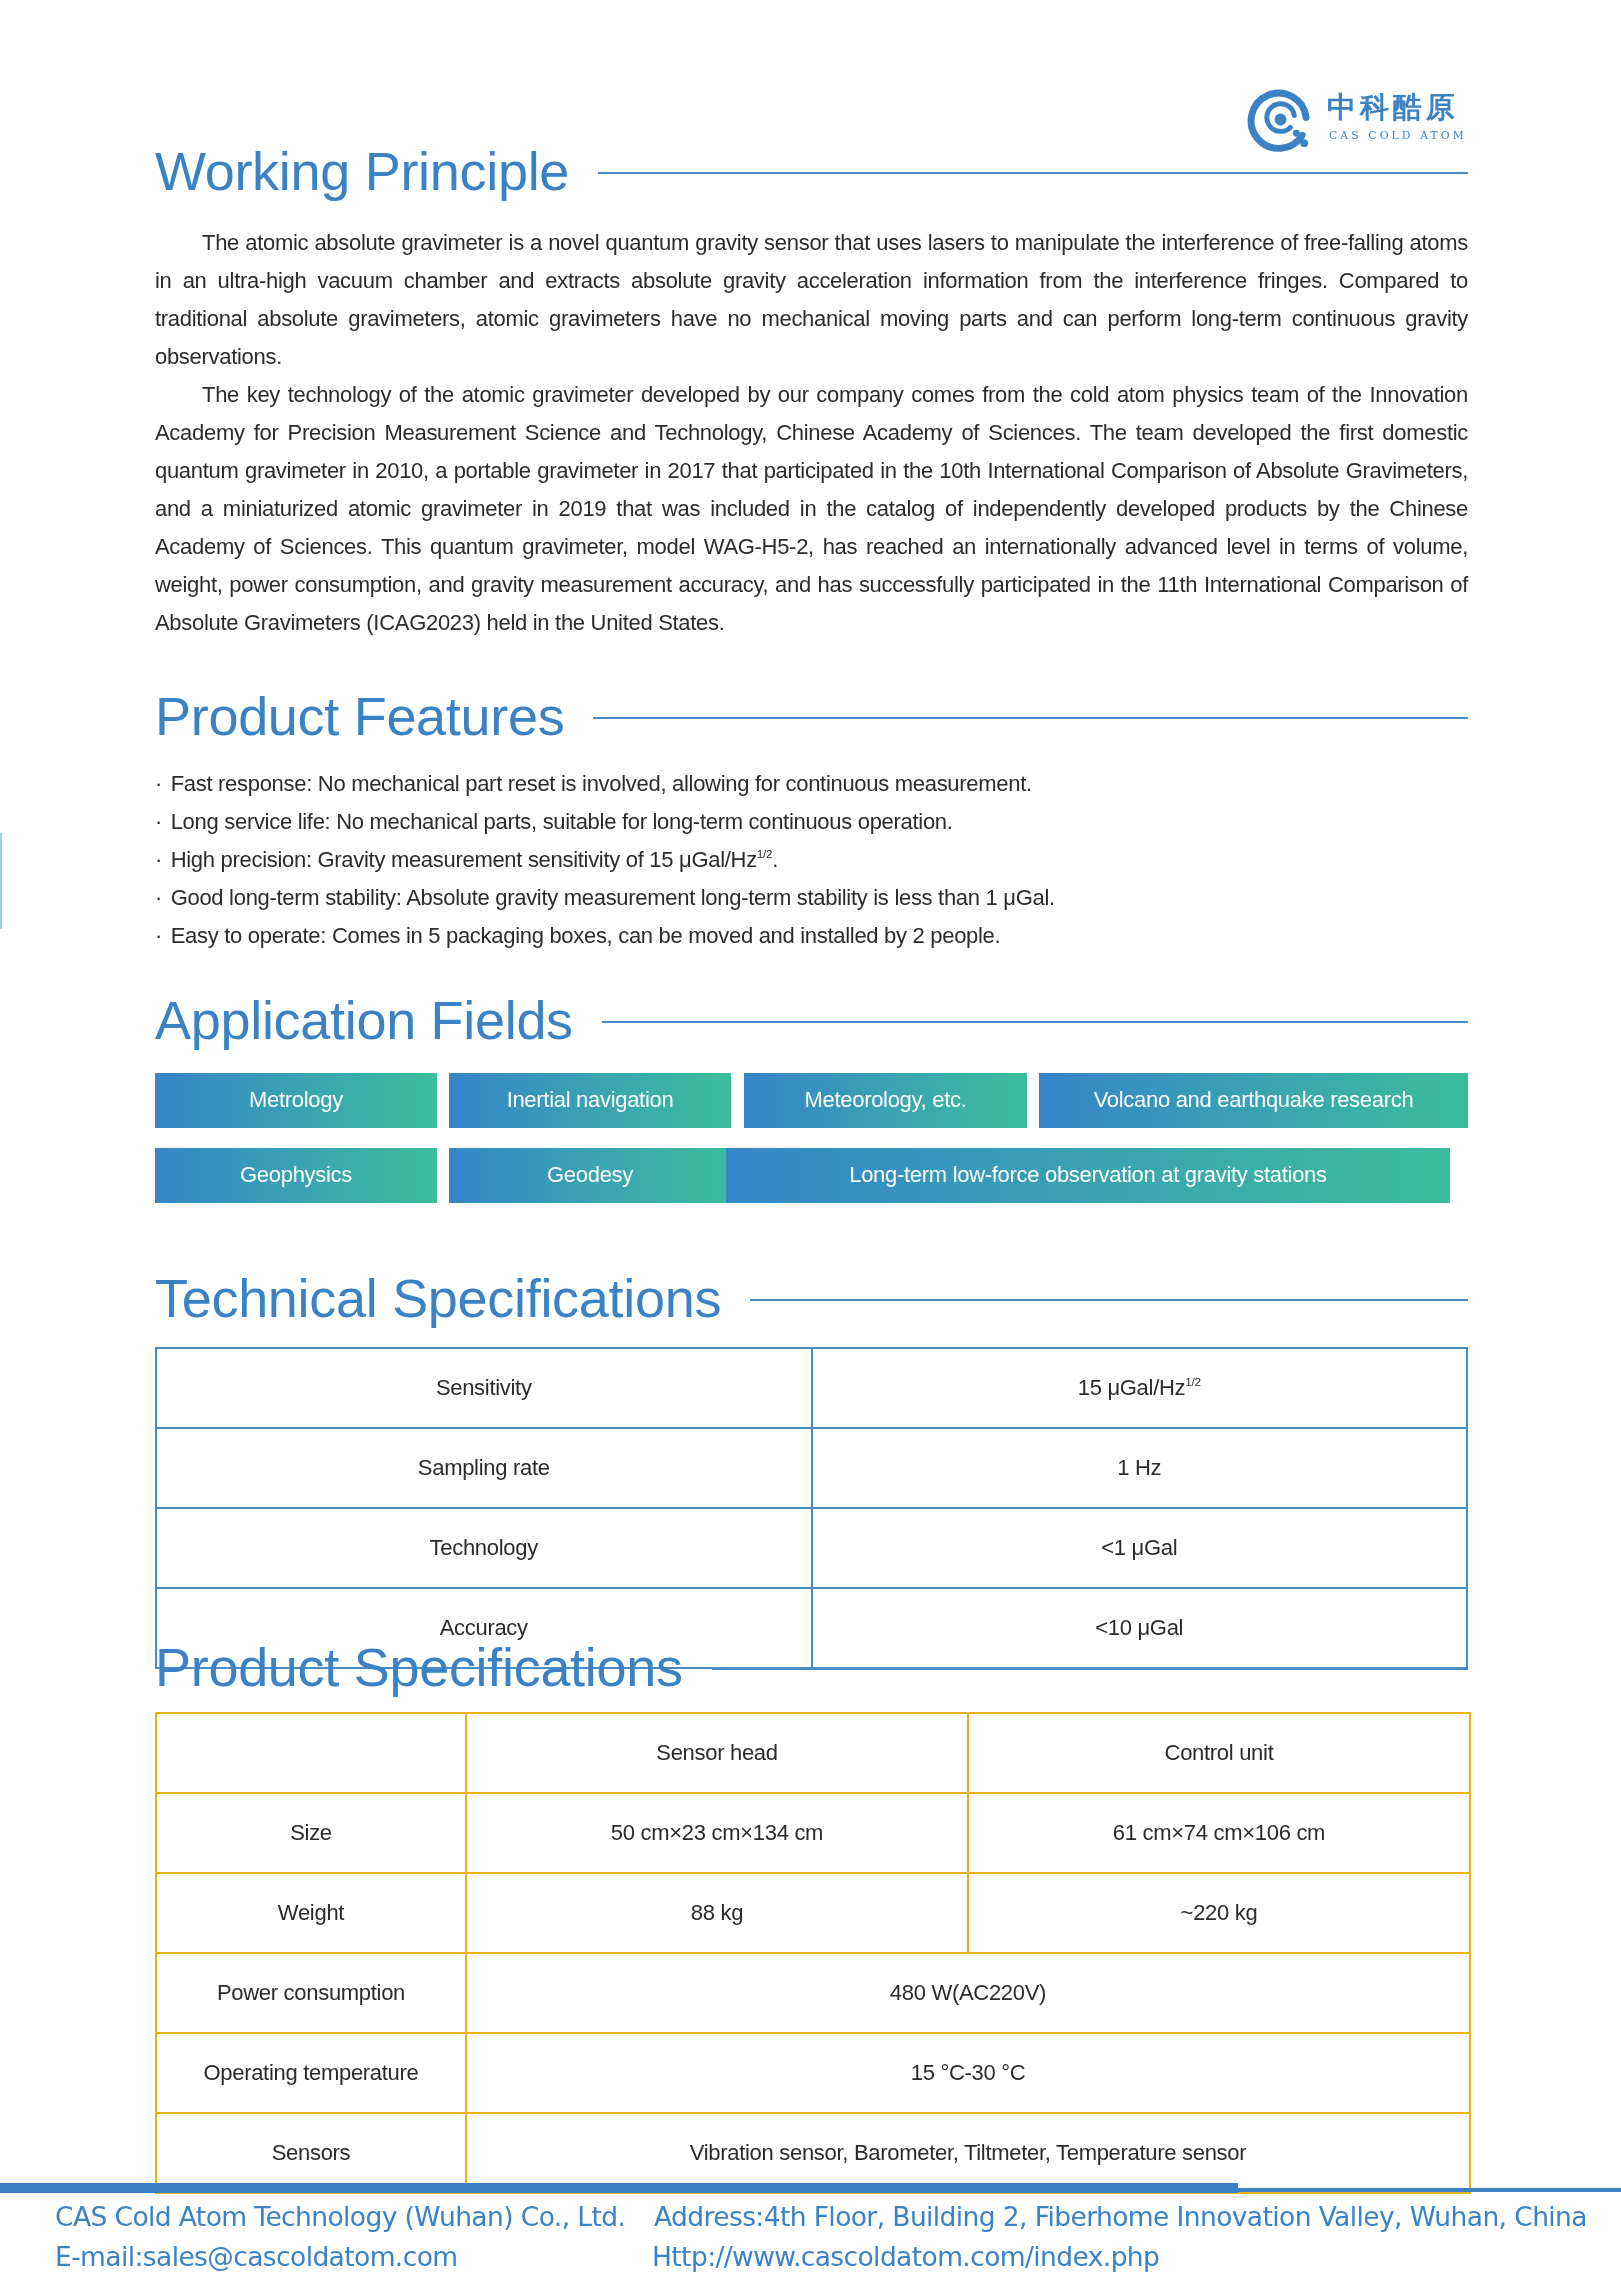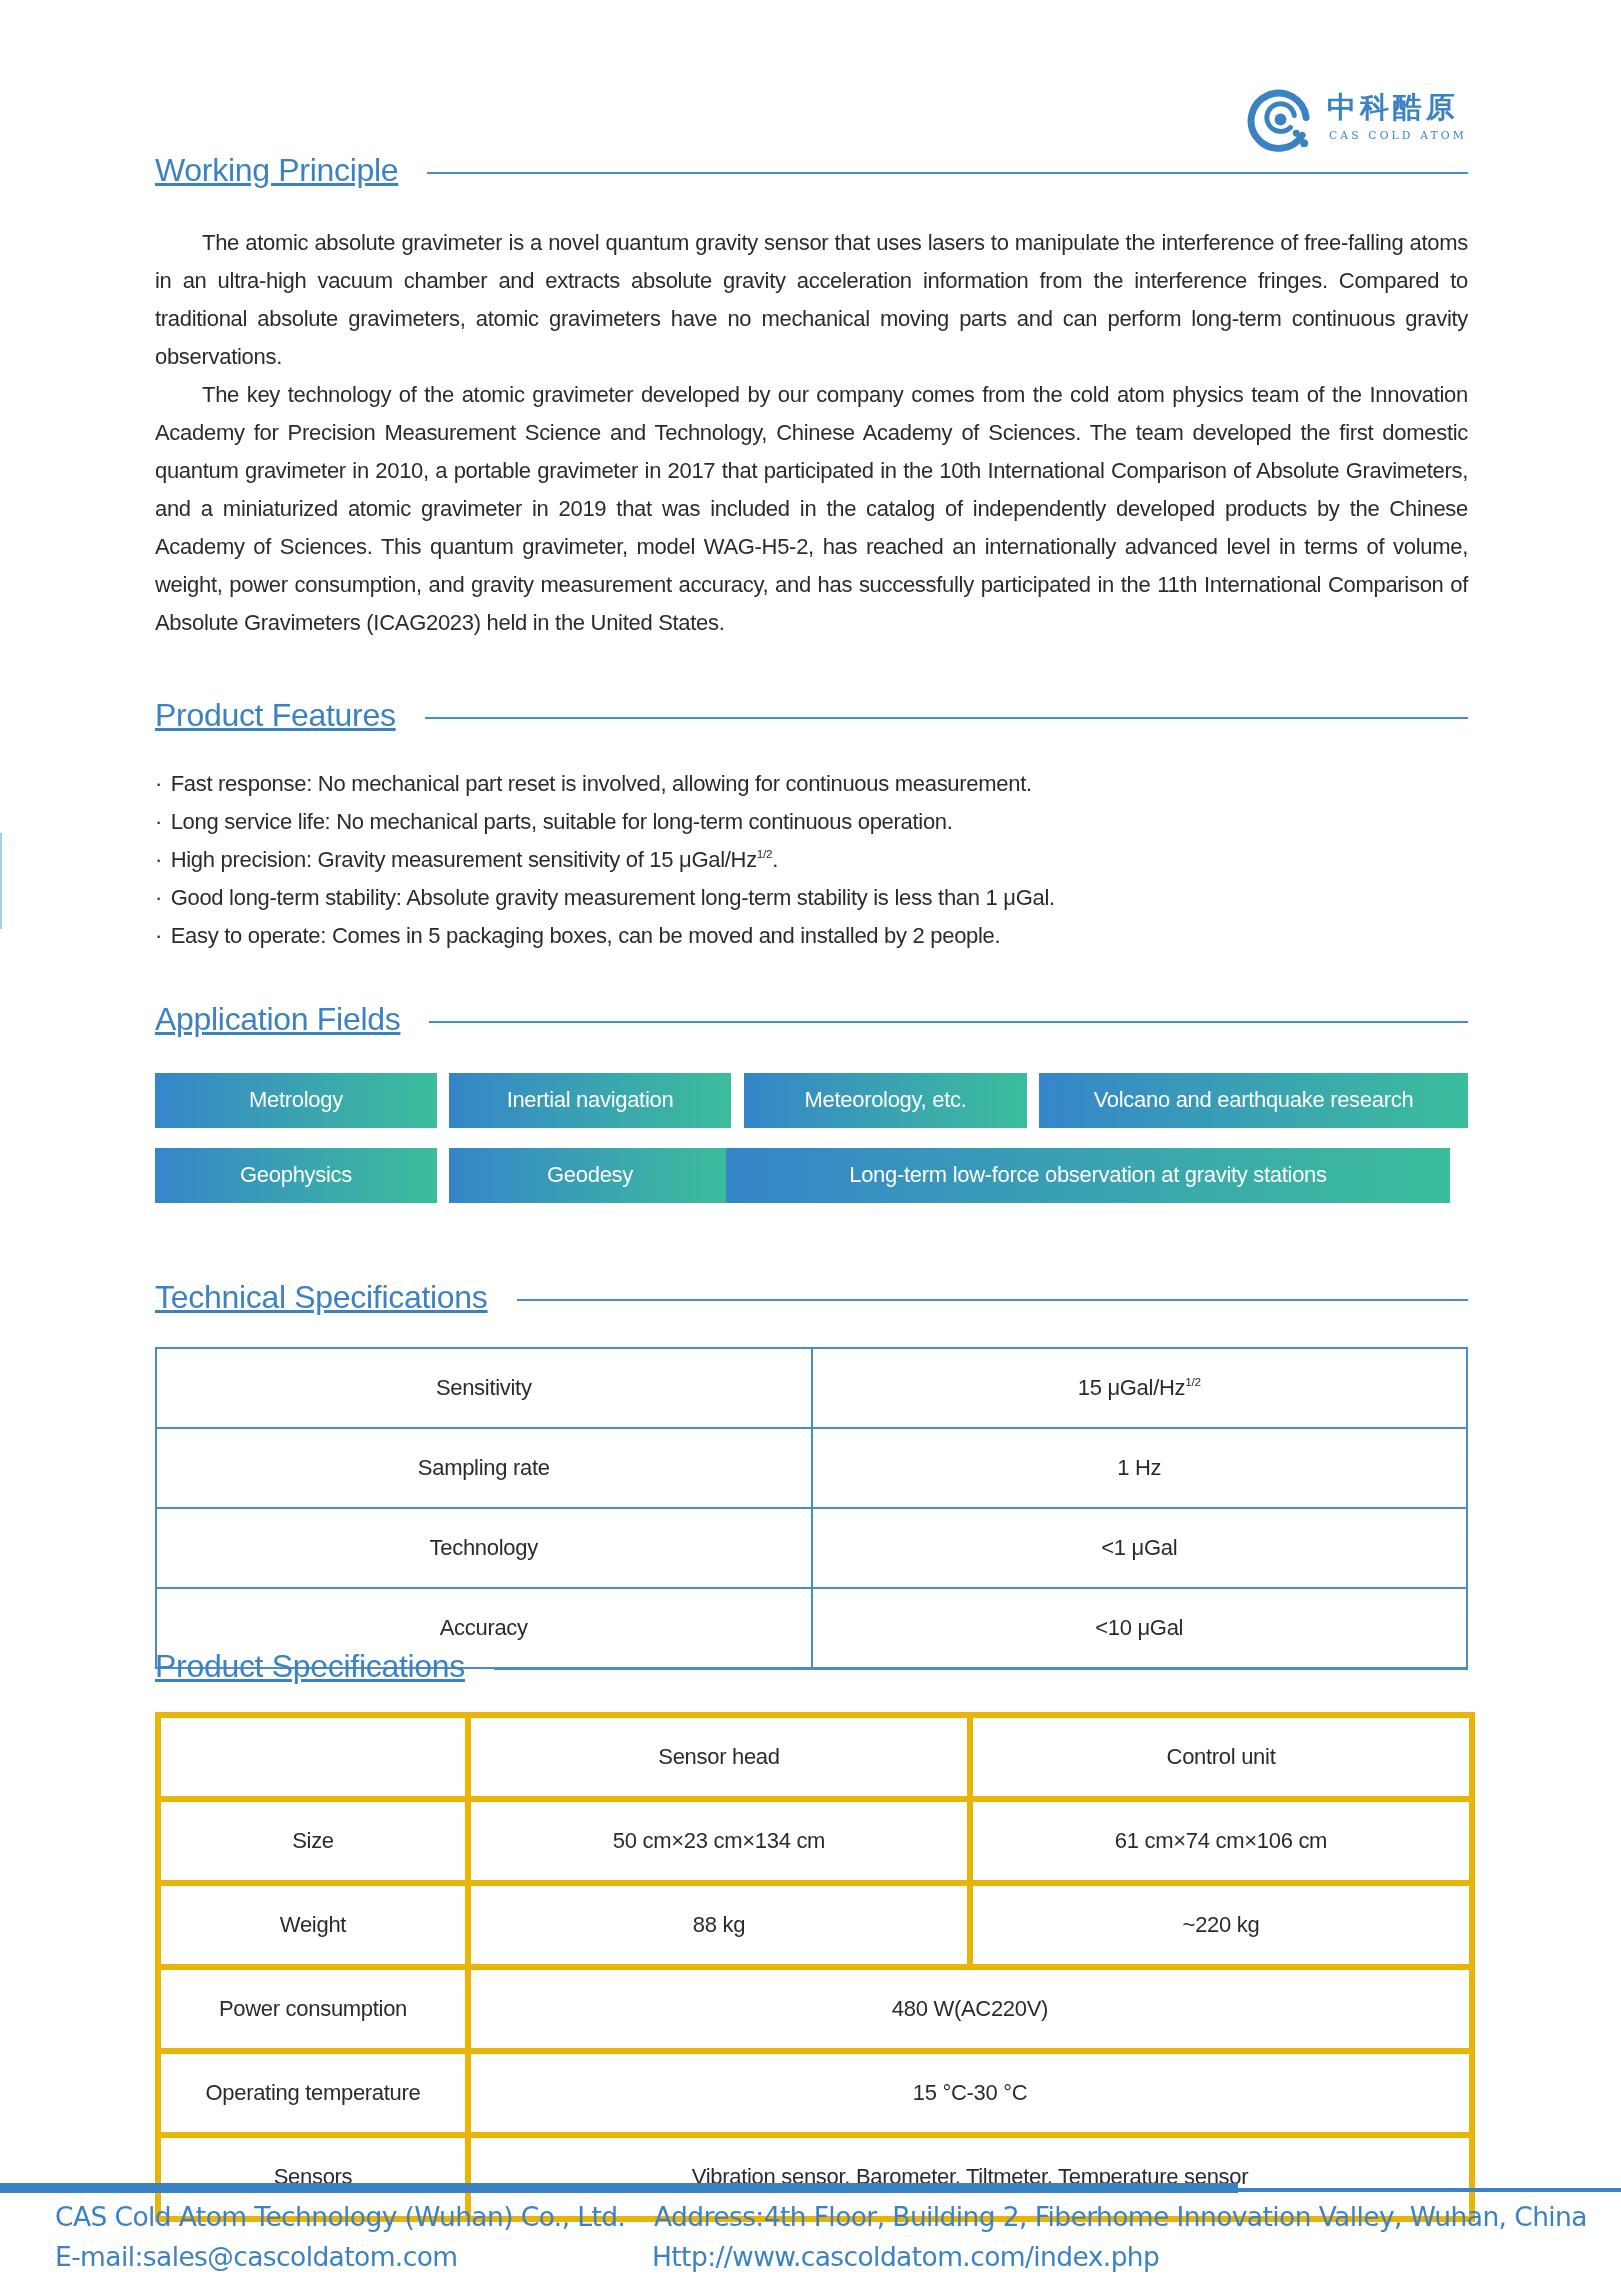--- a/index.html
+++ b/index.html
@@ -5,40 +5,40 @@
   html, body { margin: 0; padding: 0; background: #ffffff; }
   body { width: 1621px; height: 2293px; position: relative; overflow: hidden;
          font-family: "Liberation Sans", "DejaVu Sans", sans-serif; color: #2b2b2b; }
   .logo { position: absolute; left: 1245px; top: 84px; width: 235px; height: 73px; }
   .logo-mark { position: absolute; left: 0; top: 0; width: 71px; height: 71px; }
   .logo-cn { position: absolute; left: 82px; top: 3.9px; font-size: 29px; font-weight: bold; color: #3b82c4; letter-spacing: 3.9px; white-space: nowrap; font-family: "DejaVu Sans", sans-serif; }
   .logo-en { position: absolute; left: 84px; top: 45px; font-size: 10.8px; color: #3b82c4; letter-spacing: 3.1px; white-space: nowrap; font-family: "DejaVu Serif", serif; }
 
   .section { position: absolute; left: 155px; width: 1313px; }
   .sec-head { position: relative; height: 55px; display: flex; align-items: center; }
-  .sec-title { font-size: 32px; color: #3b82c4; white-space: nowrap; font-family: "Liberation Sans", sans-serif; letter-spacing: -0.3px; text-decoration: underline; }
+  .sec-title { font-size: 54px; color: #3b82c4; white-space: nowrap; font-family: "Liberation Sans", sans-serif; letter-spacing: -0.3px; }
   .sec-line { flex: 1; height: 2px; background: #4a8cc6; margin-left: 29px; margin-top: 5.9px; }
 
   .para { font-size: 22px; line-height: 38px; text-align: justify; color: #2b2b2b; margin: 0; text-indent: 47px; letter-spacing: -0.3px; }
   .para-wrap { margin-top: 25.5px; }
 
   .features { list-style: none; margin: 21.6px 0 0 0; padding: 0; }
   .features li { font-size: 22px; line-height: 38px; color: #2b2b2b; letter-spacing: -0.3px; }
   .features .dot { display: inline-block; width: 15.7px; }
   sup { font-size: 11.8px; vertical-align: 8.8px; line-height: 0; }
 
   .tags { position: relative; margin-top: 25.5px; height: 137px; }
   .tag { position: absolute; height: 55px; display: flex; align-items: center; justify-content: center;
          color: #ffffff; font-size: 22px; letter-spacing: -0.3px;
          background: linear-gradient(90deg, #3585c9 0%, #3aa5b0 55%, #3bbd9b 100%); }
 
   table.spec { border-collapse: collapse; width: 1313px; table-layout: fixed; }
   table.spec td { text-align: center; font-size: 22px; color: #2b2b2b; height: 54px; padding: 12px; letter-spacing: -0.3px; }
   table.tech td { border: 2px solid #4a8cc6; }
-  table.prod td { border: 6px solid #eab308; }
+  table.prod td { border: 2px solid #eab308; }
 
   .footer-bar-thick { position: absolute; left: 0; top: 2183px; width: 1238px; height: 9.8px; background: #3b82c4; }
   .footer-bar-thin { position: absolute; left: 1238px; top: 2188px; width: 383px; height: 3.9px; background: #3b82c4; }
   .footer-text { position: absolute; font-size: 26.5px; color: #3b82c4; white-space: nowrap; font-family: "DejaVu Sans", sans-serif; letter-spacing: -0.6px; }
   .edge-mark { position: absolute; left: 0; top: 833px; width: 2px; height: 96px; background: #9fd3da; }
 </style>
 </head>
 <body>
 
 <div class="edge-mark"></div>

